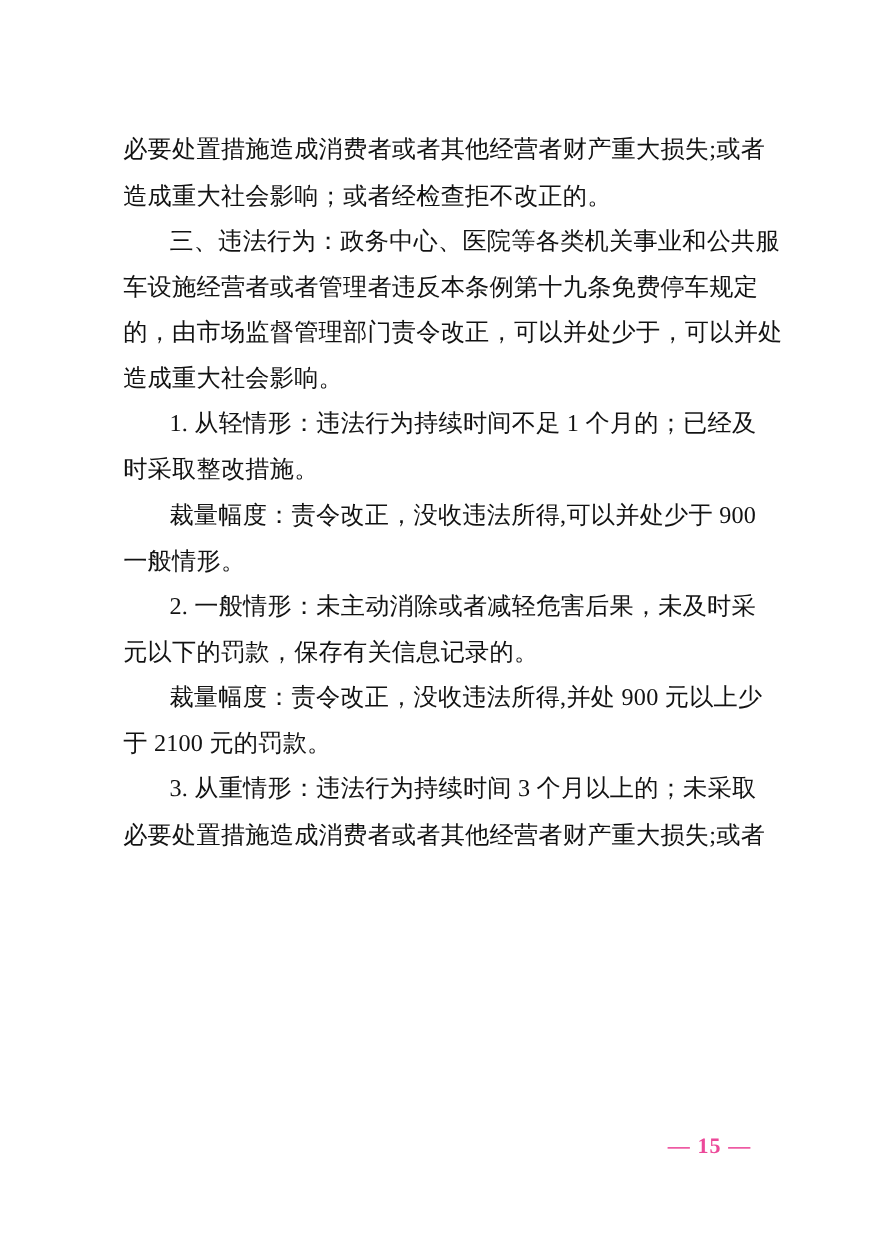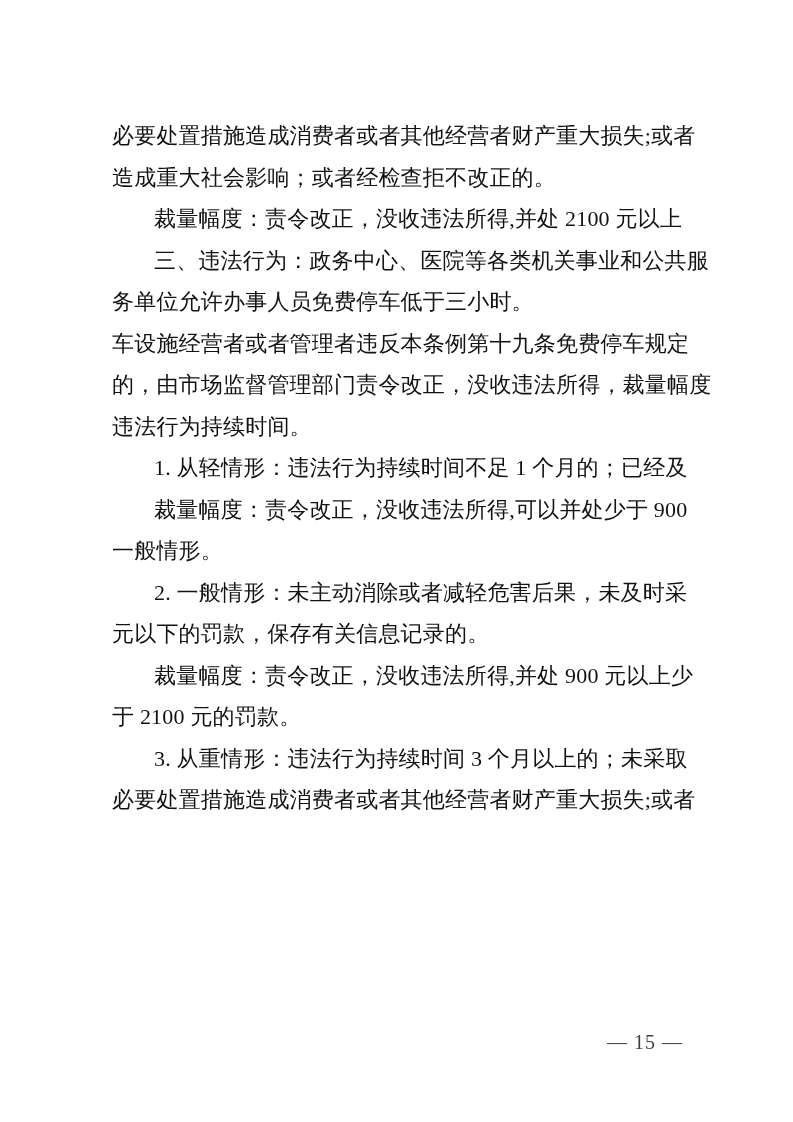--- a/index.html
+++ b/index.html
@@ -36,38 +36,38 @@
   }
   .b {
     font-weight: normal;
   }
   .footer {
     position: absolute;
     top: 1030px;
     right: 110px;
     font-size: 20px;
     line-height: 24px;
-    color: #404040;
+    color: #ec4899;
     letter-spacing: 1px;
+    font-weight: bold;
   }
 </style>
 </head>
 <body>
 
 <div class="page">
   <div class="doc-body" id="doc-body">
       <p class="line"><span>必要处置措施造成消费者或者其他经营者财产重大损失;或者</span></p>
       <p class="line"><span>造成重大社会影响；或者经检查拒不改正的。</span></p>
-      <p class="line indent"><span>裁量幅度：责令改正，没收违法所得,并处 2100 元以上</span></p>
       <p class="line indent"><span class="b">三、违法行为：</span><span>政务中心、医院等各类机关事业和公共服</span></p>
-      <p class="line"><span>务单位允许办事人员免费停车低于三小时。</span></p>
       <p class="line"><span>车设施经营者或者管理者违反本条例第十九条免费停车规定</span></p>
-      <p class="line"><span>的，由市场监督管理部门责令改正，没收违法所得，裁量幅度</span></p>
-      <p class="line"><span>违法行为持续时间。</span></p>
+      <p class="line"><span>的，由市场监督管理部门责令改正，可以并处少于，可以并处</span></p>
+      <p class="line"><span>造成重大社会影响。</span></p>
       <p class="line indent"><span>1. 从轻情形：违法行为持续时间不足 1 个月的；已经及</span></p>
+      <p class="line"><span>时采取整改措施。</span></p>
       <p class="line indent"><span>裁量幅度：责令改正，没收违法所得,可以并处少于 900</span></p>
       <p class="line"><span>一般情形。</span></p>
       <p class="line indent"><span>2. 一般情形：未主动消除或者减轻危害后果，未及时采</span></p>
       <p class="line"><span>元以下的罚款，保存有关信息记录的。</span></p>
       <p class="line indent"><span>裁量幅度：责令改正，没收违法所得,并处 900 元以上少</span></p>
       <p class="line"><span>于 2100 元的罚款。</span></p>
       <p class="line indent"><span>3. 从重情形：违法行为持续时间 3 个月以上的；未采取</span></p>
       <p class="line"><span>必要处置措施造成消费者或者其他经营者财产重大损失;或者</span></p>
     </div>
   <div class="footer">— 15 —</div>

